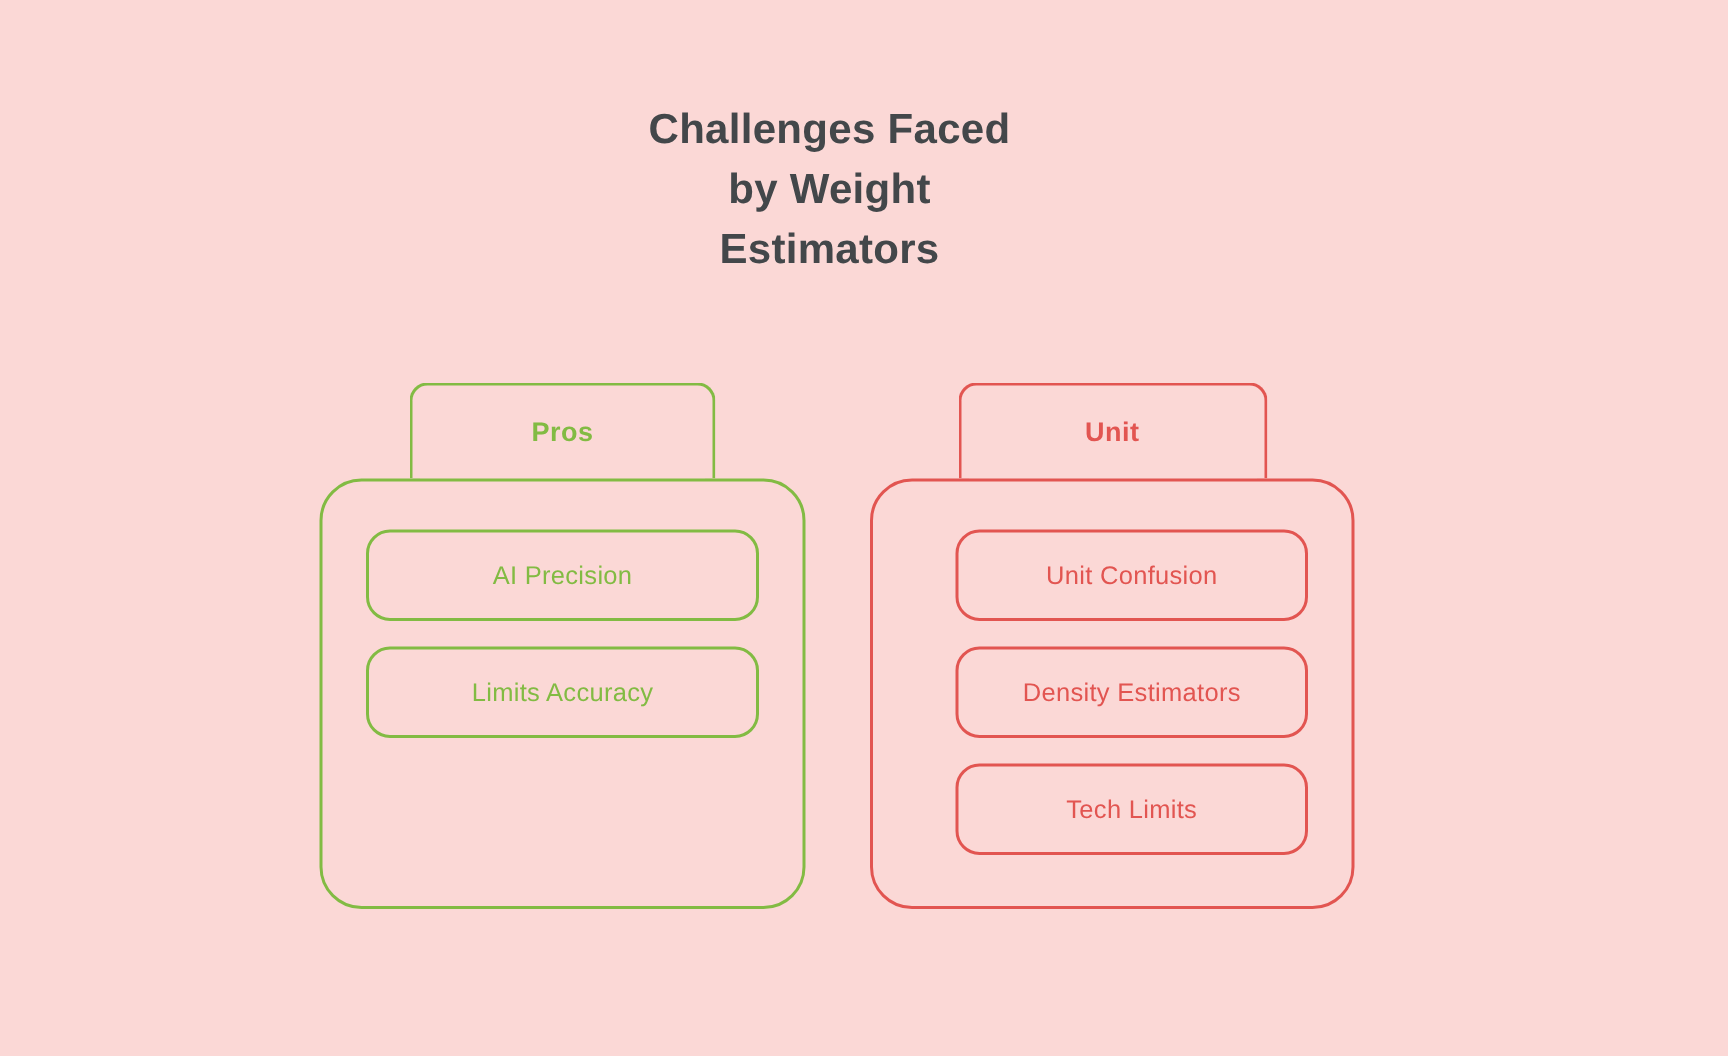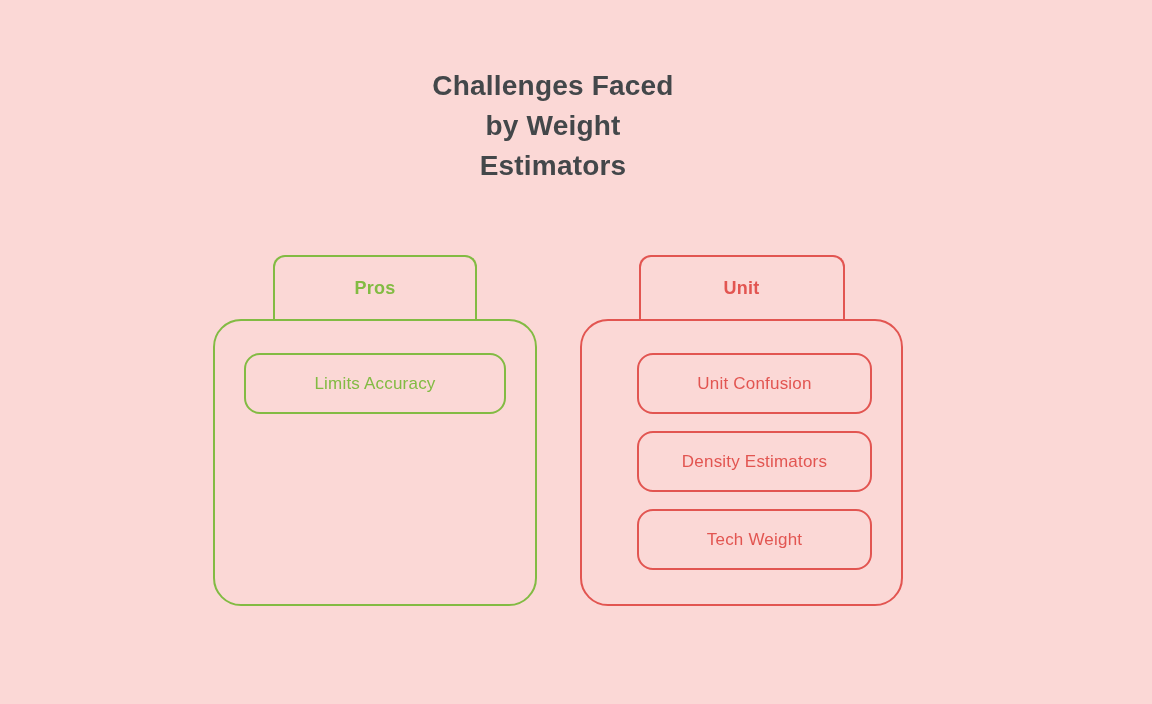--- a/index.html
+++ b/index.html
@@ -56,35 +56,38 @@
   <div class="title">Challenges Faced
 by Weight
 Estimators</div>
 
   <div class="group pros">
     <div class="tab">
       <span class="tab-label">Pros</span>
     </div>
     <div class="panel">
       <div class="item">
+        <span>AI Precision</span>
+      </div>
+      <div class="item">
         <span>Limits Accuracy</span>
       </div>
     </div>
   </div>
 
   <div class="group cons">
     <div class="tab">
       <span class="tab-label">Unit</span>
     </div>
     <div class="panel">
       <div class="item">
         <span>Unit Confusion</span>
       </div>
       <div class="item">
         <span>Density Estimators</span>
       </div>
       <div class="item">
-        <span>Tech Weight</span>
+        <span>Tech Limits</span>
       </div>
     </div>
   </div>
 
 </div>
 
 </body></html>

